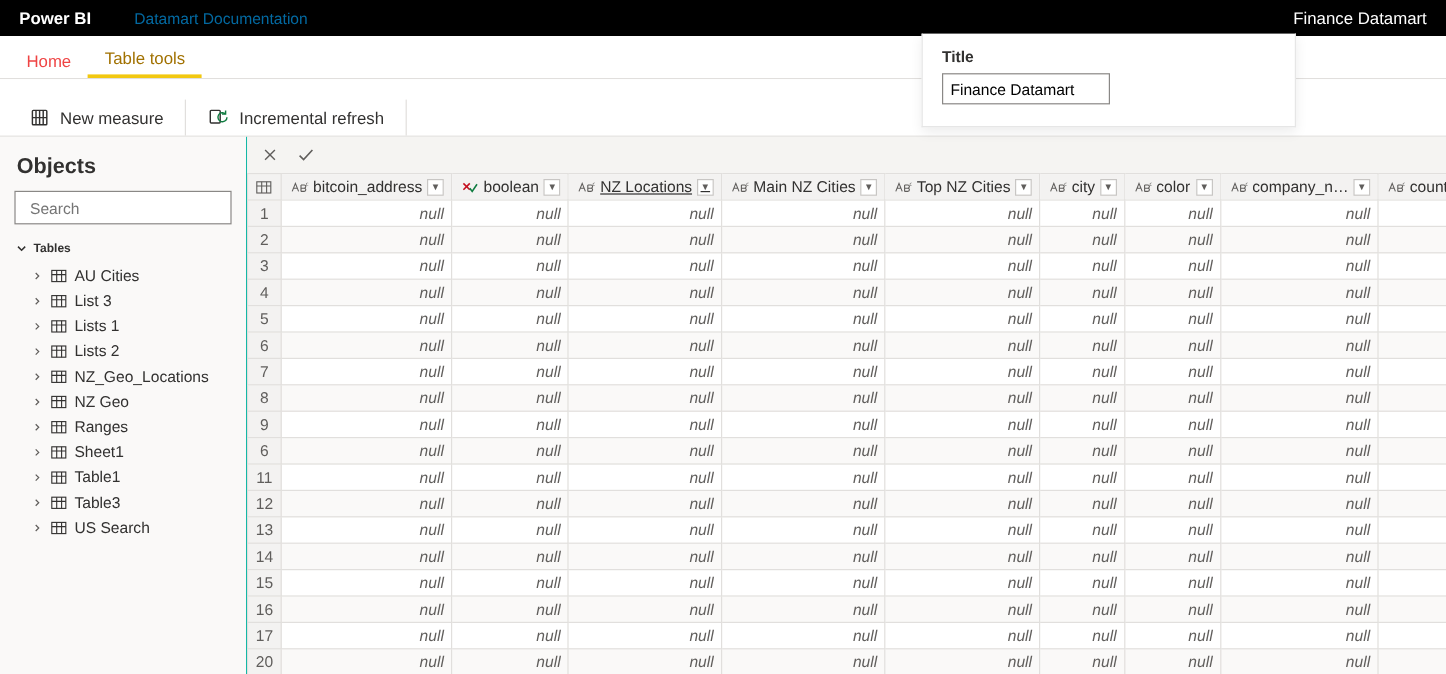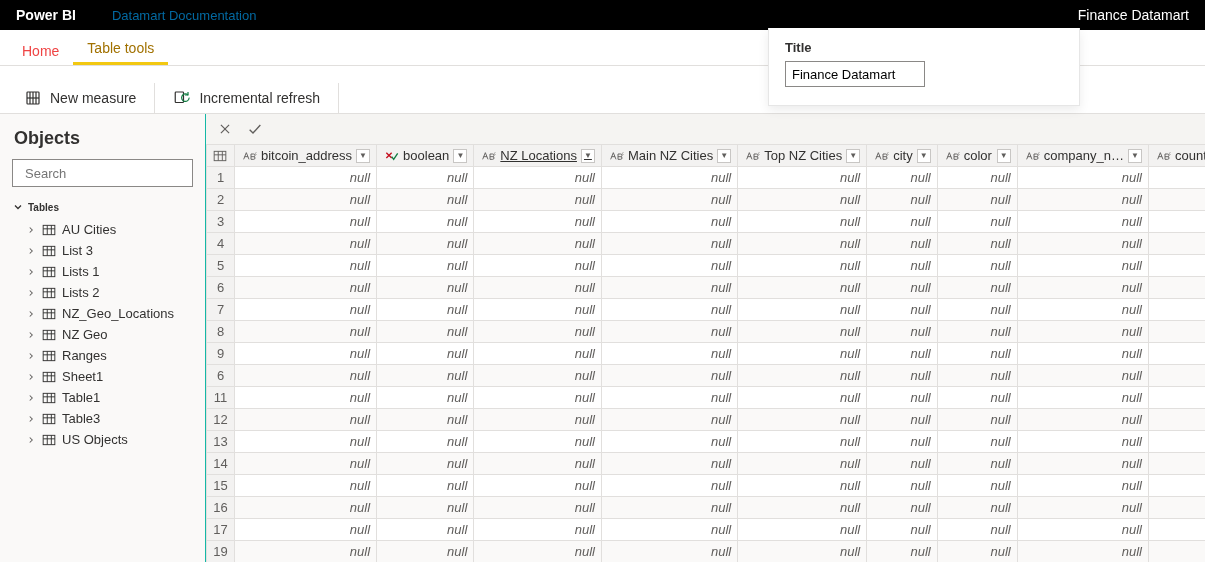--- a/index.html
+++ b/index.html
@@ -424,21 +424,21 @@
         <div class="tree-item">
           <svg width="10" height="10" viewBox="0 0 24 24" fill="none" stroke="#605e5c" stroke-width="2.5">
             <polyline points="9 6 15 12 9 18"></polyline>
           </svg>
           <svg class="table-ico" width="14" height="12" viewBox="0 0 24 20" fill="none" stroke="#323130" stroke-width="1.6">
             <rect x="2" y="2" width="20" height="16"></rect>
             <line x1="2" y1="8" x2="22" y2="8"></line>
             <line x1="9" y1="2" x2="9" y2="18"></line>
             <line x1="16" y1="2" x2="16" y2="18"></line>
           </svg>
-          <span>US Objects</span>
+          <span>US Search</span>
         </div>
       </div>
   </div>
 
   <div class="grid-area">
     <div class="formula-bar">
       <span class="fb-btn">
         <svg width="14" height="14" viewBox="0 0 24 24" fill="none" stroke="#605e5c" stroke-width="2">
             <line x1="5" y1="5" x2="19" y2="19"></line>
             <line x1="19" y1="5" x2="5" y2="19"></line>
@@ -761,21 +761,21 @@
               <td class="cell-null">null</td>
               <td class="cell-null">null</td>
               <td class="cell-null">null</td>
               <td class="cell-null">null</td>
               <td class="cell-null">null</td>
               <td class="cell-null">null</td>
               <td class="cell-null">null</td>
               <td class="cell-null">null</td>
             </tr>
             <tr class="alt">
-              <td class="rownum">19</td>
+              <td class="rownum">20</td>
               <td class="cell-null">null</td>
               <td class="cell-null">null</td>
               <td class="cell-null">null</td>
               <td class="cell-null">null</td>
               <td class="cell-null">null</td>
               <td class="cell-null">null</td>
               <td class="cell-null">null</td>
               <td class="cell-null">null</td>
               <td class="cell-null">null</td>
             </tr>

